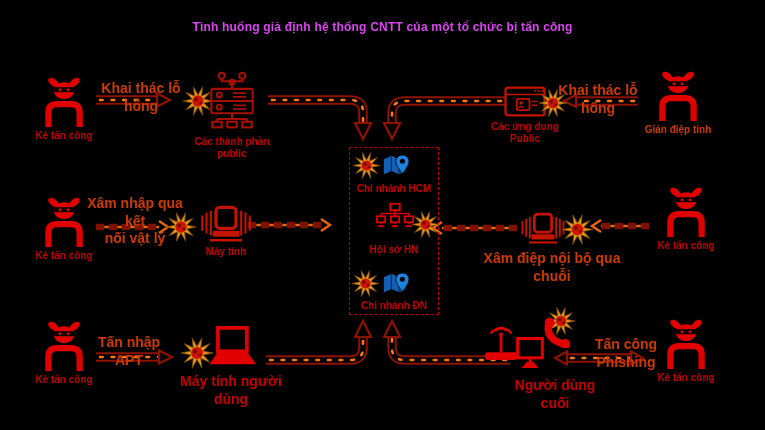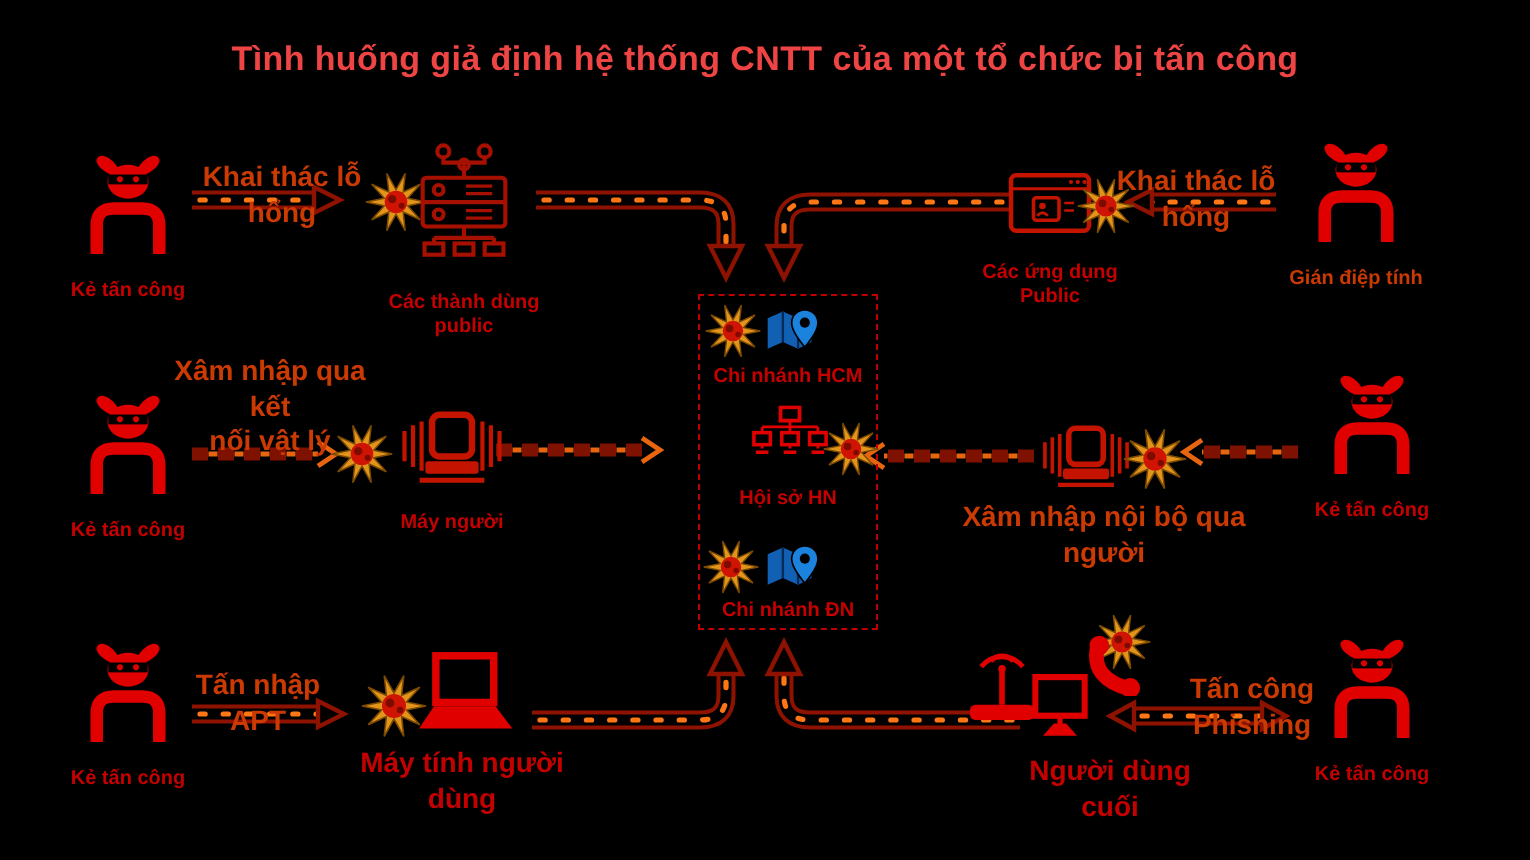--- a/index.html
+++ b/index.html
@@ -4,28 +4,28 @@
 <style>
   * { box-sizing: border-box; margin: 0; padding: 0; }
   html,body { background:#000; }
   .stage {
     position: relative; width: 765px; height: 430px;
     background: #000; overflow: hidden;
     font-family: "Liberation Sans", sans-serif;
   }
   .title {
     position: absolute; left: 0; top: 20px; width: 100%;
-    text-align: center; font-size: 17px; font-weight: bold;
-    color: #ef4444; letter-spacing: 0.2px;
+    text-align: center; font-size: 12px; font-weight: bold;
+    color: #d946ef; letter-spacing: 0.2px;
   }
   #arrows { position: absolute; left: 0; top: 0; }
   .node { position: absolute; display: flex; flex-direction: column; align-items: center; }
   .lbl {
     font-size: 10px; font-weight: bold; text-align: center;
-    line-height: 1.22; margin-top: 13px; white-space: nowrap;
+    line-height: 1.22; margin-top: 3px; white-space: nowrap;
   }
   .node-lbl { color: #c40000; }
   .atk-lbl  { color: #cc3a04; }
   .attack-label {
     position: absolute; font-size: 14px; font-weight: bold;
     color: #cc3a04; text-align: center; line-height: 1.25;
   }
   .abs { position: absolute; }
   .ic-bright { color: #e00000; }
   .ic-dark   { color: #a61000; }
@@ -203,21 +203,21 @@
   <div class="attack-label" style="left:94px;top:80px;width:94px">Khai thác lỗ hổng</div>
 
   <svg class="abs ic-bright" style="left:182px;top:85px" width="32" height="32" viewBox="0 0 34 34">
       <use href="#sym-burst"></use>
     </svg>
 
   <div class="node" style="left:190px;top:71px;width:84px">
     <svg class="ic-dark" width="58" height="62" viewBox="0 0 60 66">
         <use href="#sym-server"></use>
       </svg>
-    <div class="lbl node-lbl">Các thành dùng</div>
+    <div class="lbl node-lbl">Các thành phần</div>
     <div class="lbl node-lbl" style="margin-top:0">public</div>
   </div>
 
   <div class="node" style="left:493px;top:85px;width:64px">
     <svg class="ic-mid" width="42" height="33" viewBox="0 0 56 44">
         <use href="#sym-browser"></use>
       </svg>
     <div class="lbl node-lbl">Các ứng dụng</div>
     <div class="lbl node-lbl" style="margin-top:0">Public</div>
   </div>
@@ -235,34 +235,34 @@
     <div class="lbl atk-lbl">Gián điệp tính</div>
   </div>
 
   <div class="node" style="left:26px;top:197px;width:76px">
     <svg class="ic-bright" width="54" height="50" viewBox="0 0 60 56">
         <use href="#sym-attacker"></use>
       </svg>
     <div class="lbl node-lbl">Kẻ tấn công</div>
   </div>
 
-  <div class="attack-label" style="left:86px;top:177px;width:98px">
+  <div class="attack-label" style="left:86px;top:195px;width:98px">
     <div>Xâm nhập qua kết</div>
     <div>nối vật lý</div>
   </div>
 
   <svg class="abs ic-bright" style="left:165px;top:211px" width="32" height="32" viewBox="0 0 34 34">
       <use href="#sym-burst"></use>
     </svg>
 
   <div class="node" style="left:194px;top:205px;width:64px">
     <svg class="ic-mid" width="54" height="38" viewBox="0 0 56 40">
         <use href="#sym-computer"></use>
       </svg>
-    <div class="lbl node-lbl">Máy người</div>
+    <div class="lbl node-lbl">Máy tính</div>
   </div>
 
   <div class="center-box">
     <svg class="abs ic-bright" style="left:2px;top:3px" width="29" height="29" viewBox="0 0 34 34">
         <use href="#sym-burst"></use>
       </svg>
     <svg class="abs" style="left:33px;top:4px" width="27" height="27" viewBox="0 0 32 30">
         <use href="#sym-map"></use>
       </svg>
     <div class="cb-lbl" style="top:35px">Chi nhánh HCM</div>
@@ -285,21 +285,21 @@
   </div>
 
   <svg class="abs ic-mid" style="left:520px;top:212px" width="46" height="33" viewBox="0 0 56 40">
       <use href="#sym-computer"></use>
     </svg>
   <svg class="abs ic-bright" style="left:561px;top:213px" width="33" height="33" viewBox="0 0 34 34">
       <use href="#sym-burst"></use>
     </svg>
 
   <div class="attack-label" style="left:472px;top:250px;width:160px">
-    <div>Xâm nhập nội bộ qua người</div>
+    <div>Xâm điệp nội bộ qua chuỗi</div>
   </div>
 
   <div class="node" style="left:648px;top:187px;width:76px">
     <svg class="ic-bright" width="54" height="50" viewBox="0 0 60 56">
         <use href="#sym-attacker"></use>
       </svg>
     <div class="lbl node-lbl">Kẻ tấn công</div>
   </div>
 
   <div class="node" style="left:26px;top:321px;width:76px">

